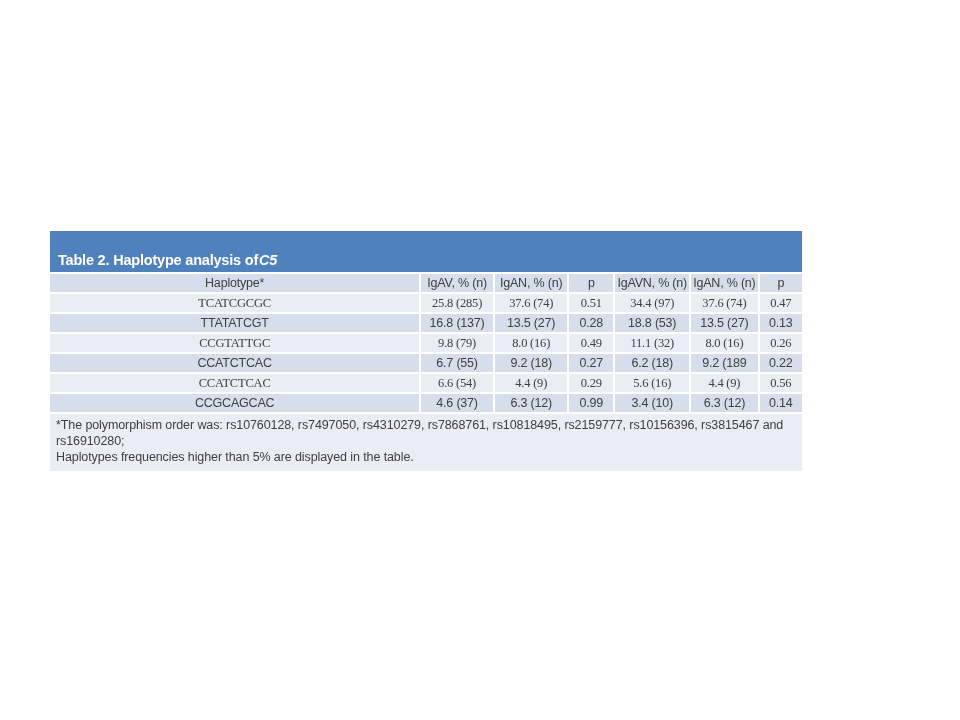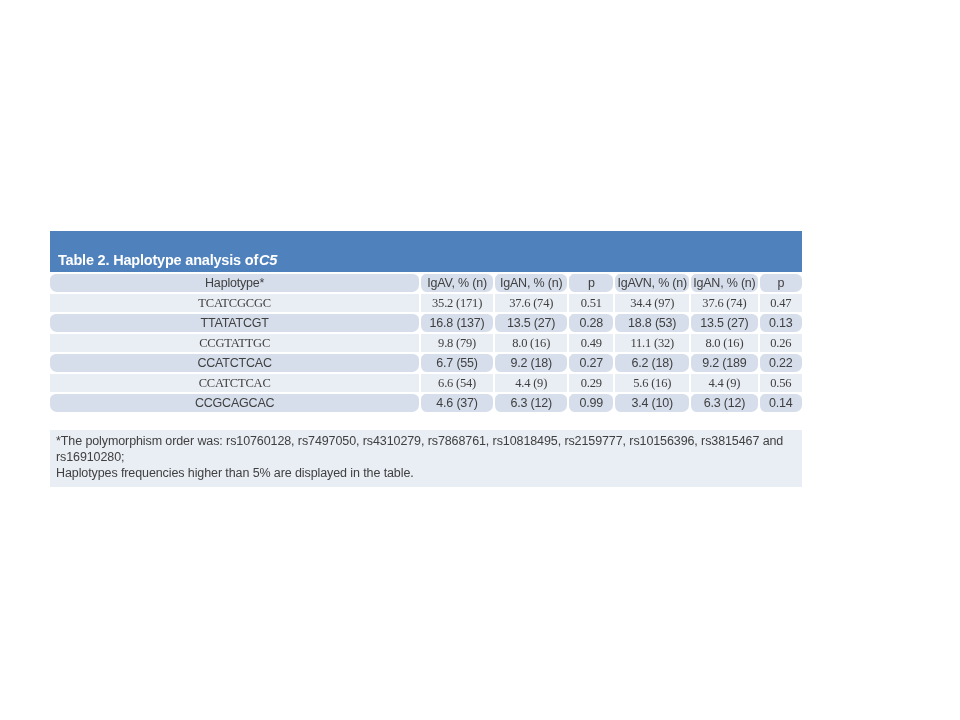--- a/index.html
+++ b/index.html
@@ -43,31 +43,30 @@
     text-align: center;
     height: 18px;
     line-height: 18px;
     padding: 0 2px;
     border-top: 2px solid #ffffff;
     overflow: hidden;
     white-space: nowrap;
     letter-spacing: -0.2px;
   }
   table.grid td + td { border-left: 2px solid #ffffff; }
-  tr.band-dark td  { background: var(--band-dark, #d6deeb); border-radius: 7px; }
+  tr.band-dark td  { background: var(--band-dark, #d6deeb); }
   tr.band-light td { background: var(--band-light, #e9edf4); font-family: Liberation Serif, serif; }
   .footnotes {
     background: var(--band-light, #e9edf4);
     border-top: 2px solid #ffffff;
     padding: 3px 6px 6px 6px;
     font-size: 12.5px;
     color: var(--body-text, #404040);
     line-height: 16px;
     letter-spacing: -0.1px;
-    margin-top: 16px;
   }
 </style>
 </head>
 <body>
 
 <div class="slide">
   <div class="tableWrap">
 
     <div class="titleBar">
       <span>Table 2. Haplotype analysis of </span>
@@ -91,21 +90,21 @@
             <td>IgAN, % (n)</td>
             <td>p</td>
             <td>IgAVN, % (n)</td>
             <td>IgAN, % (n)</td>
             <td>p</td>
           </tr>
         </thead>
       <tbody id="grid-body">
           <tr class="band-light">
             <td>TCATCGCGC</td>
-            <td>35.2 (171)</td>
+            <td>25.8 (285)</td>
             <td>37.6 (74)</td>
             <td>0.51</td>
             <td>34.4 (97)</td>
             <td>37.6 (74)</td>
             <td>0.47</td>
           </tr>
           <tr class="band-dark">
             <td>TTATATCGT</td>
             <td>16.8 (137)</td>
             <td>13.5 (27)</td>

